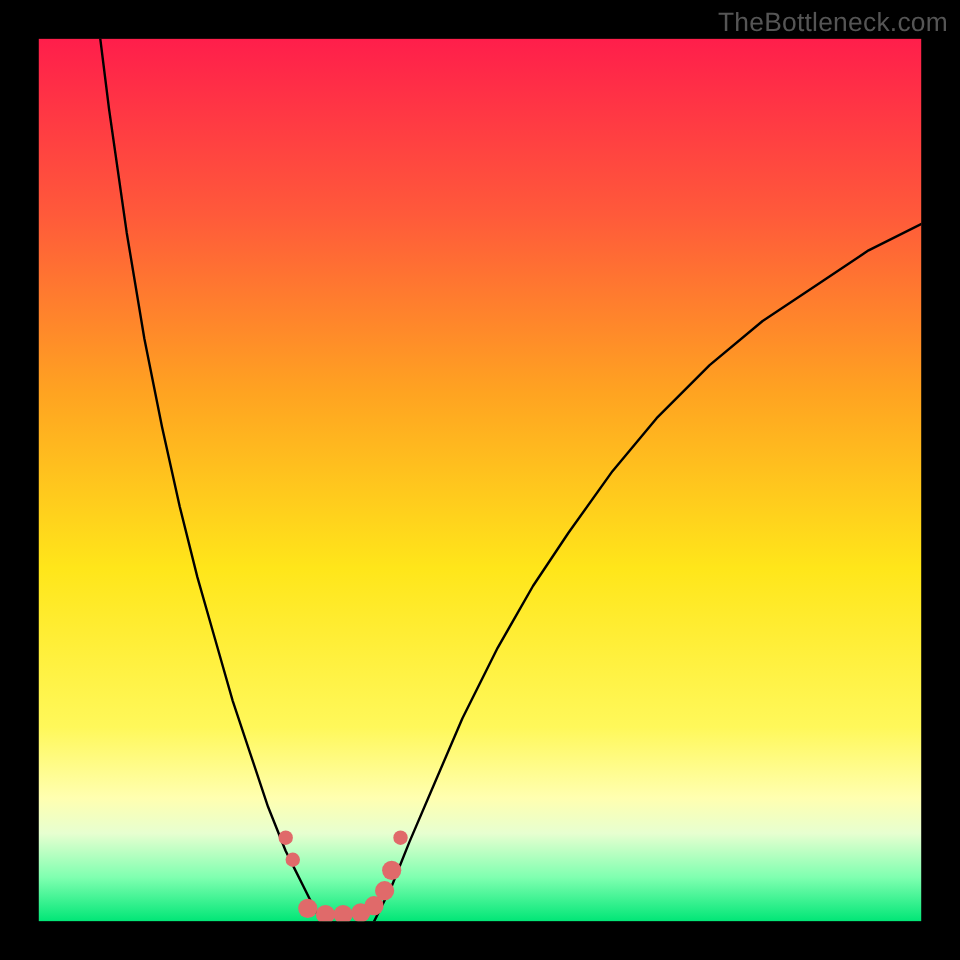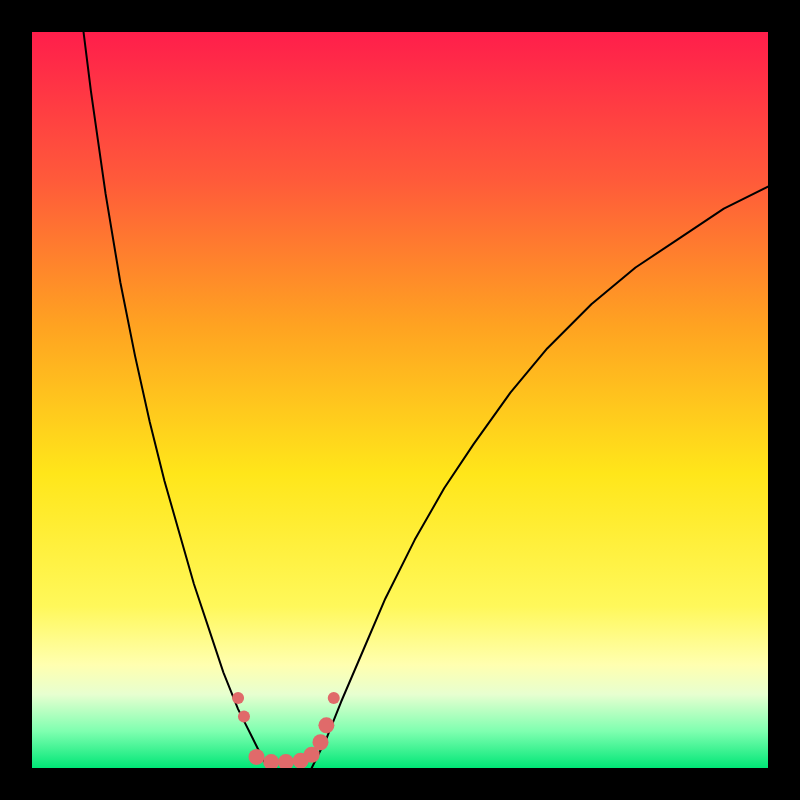--- a/index.html
+++ b/index.html
@@ -75,13 +75,14 @@
           <circle cx="239.20" cy="730.11" r="8" fill="#e06a6a"></circle>
           <circle cx="253.92" cy="730.11" r="8" fill="#e06a6a"></circle>
           <circle cx="268.64" cy="728.64" r="8" fill="#e06a6a"></circle>
           <circle cx="279.68" cy="722.75" r="8" fill="#e06a6a"></circle>
           <circle cx="288.51" cy="710.24" r="8" fill="#e06a6a"></circle>
           <circle cx="294.40" cy="693.31" r="8" fill="#e06a6a"></circle>
           <circle cx="301.76" cy="666.08" r="6" fill="#e06a6a"></circle>
         </g>
     </svg>
   </div>
+  <div class="watermark">TheBottleneck.com</div>
 </div>
 
 </body></html>

